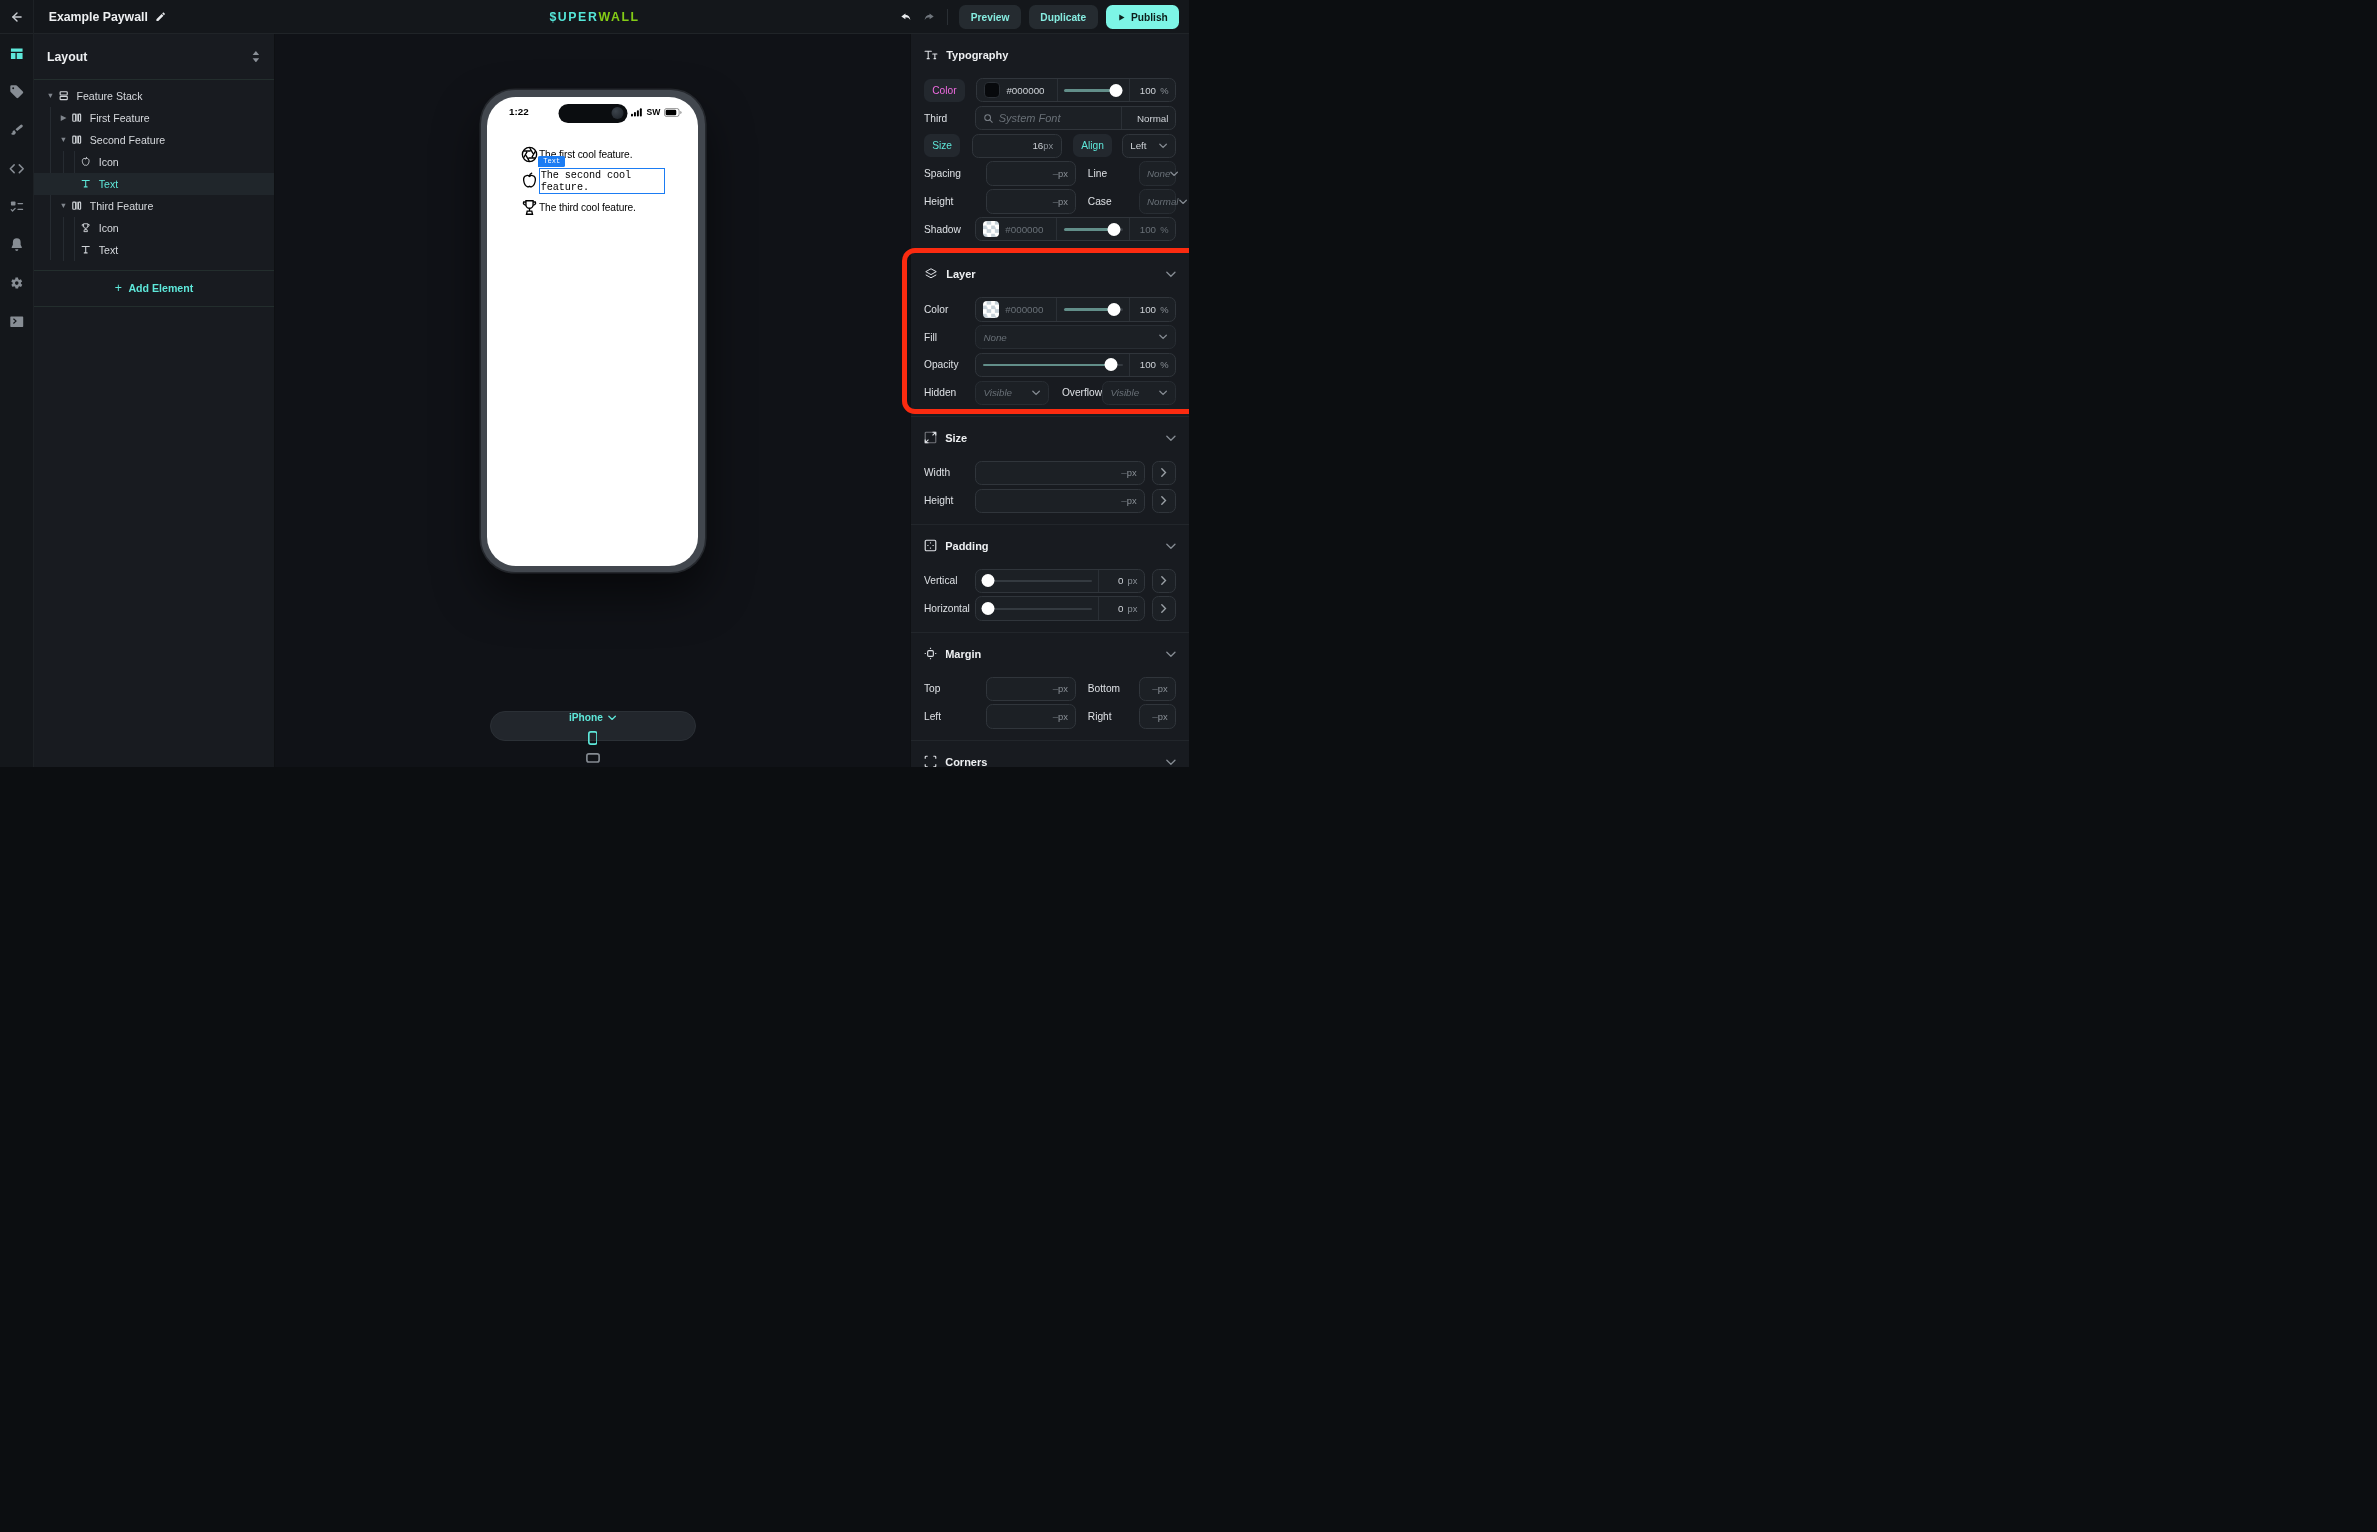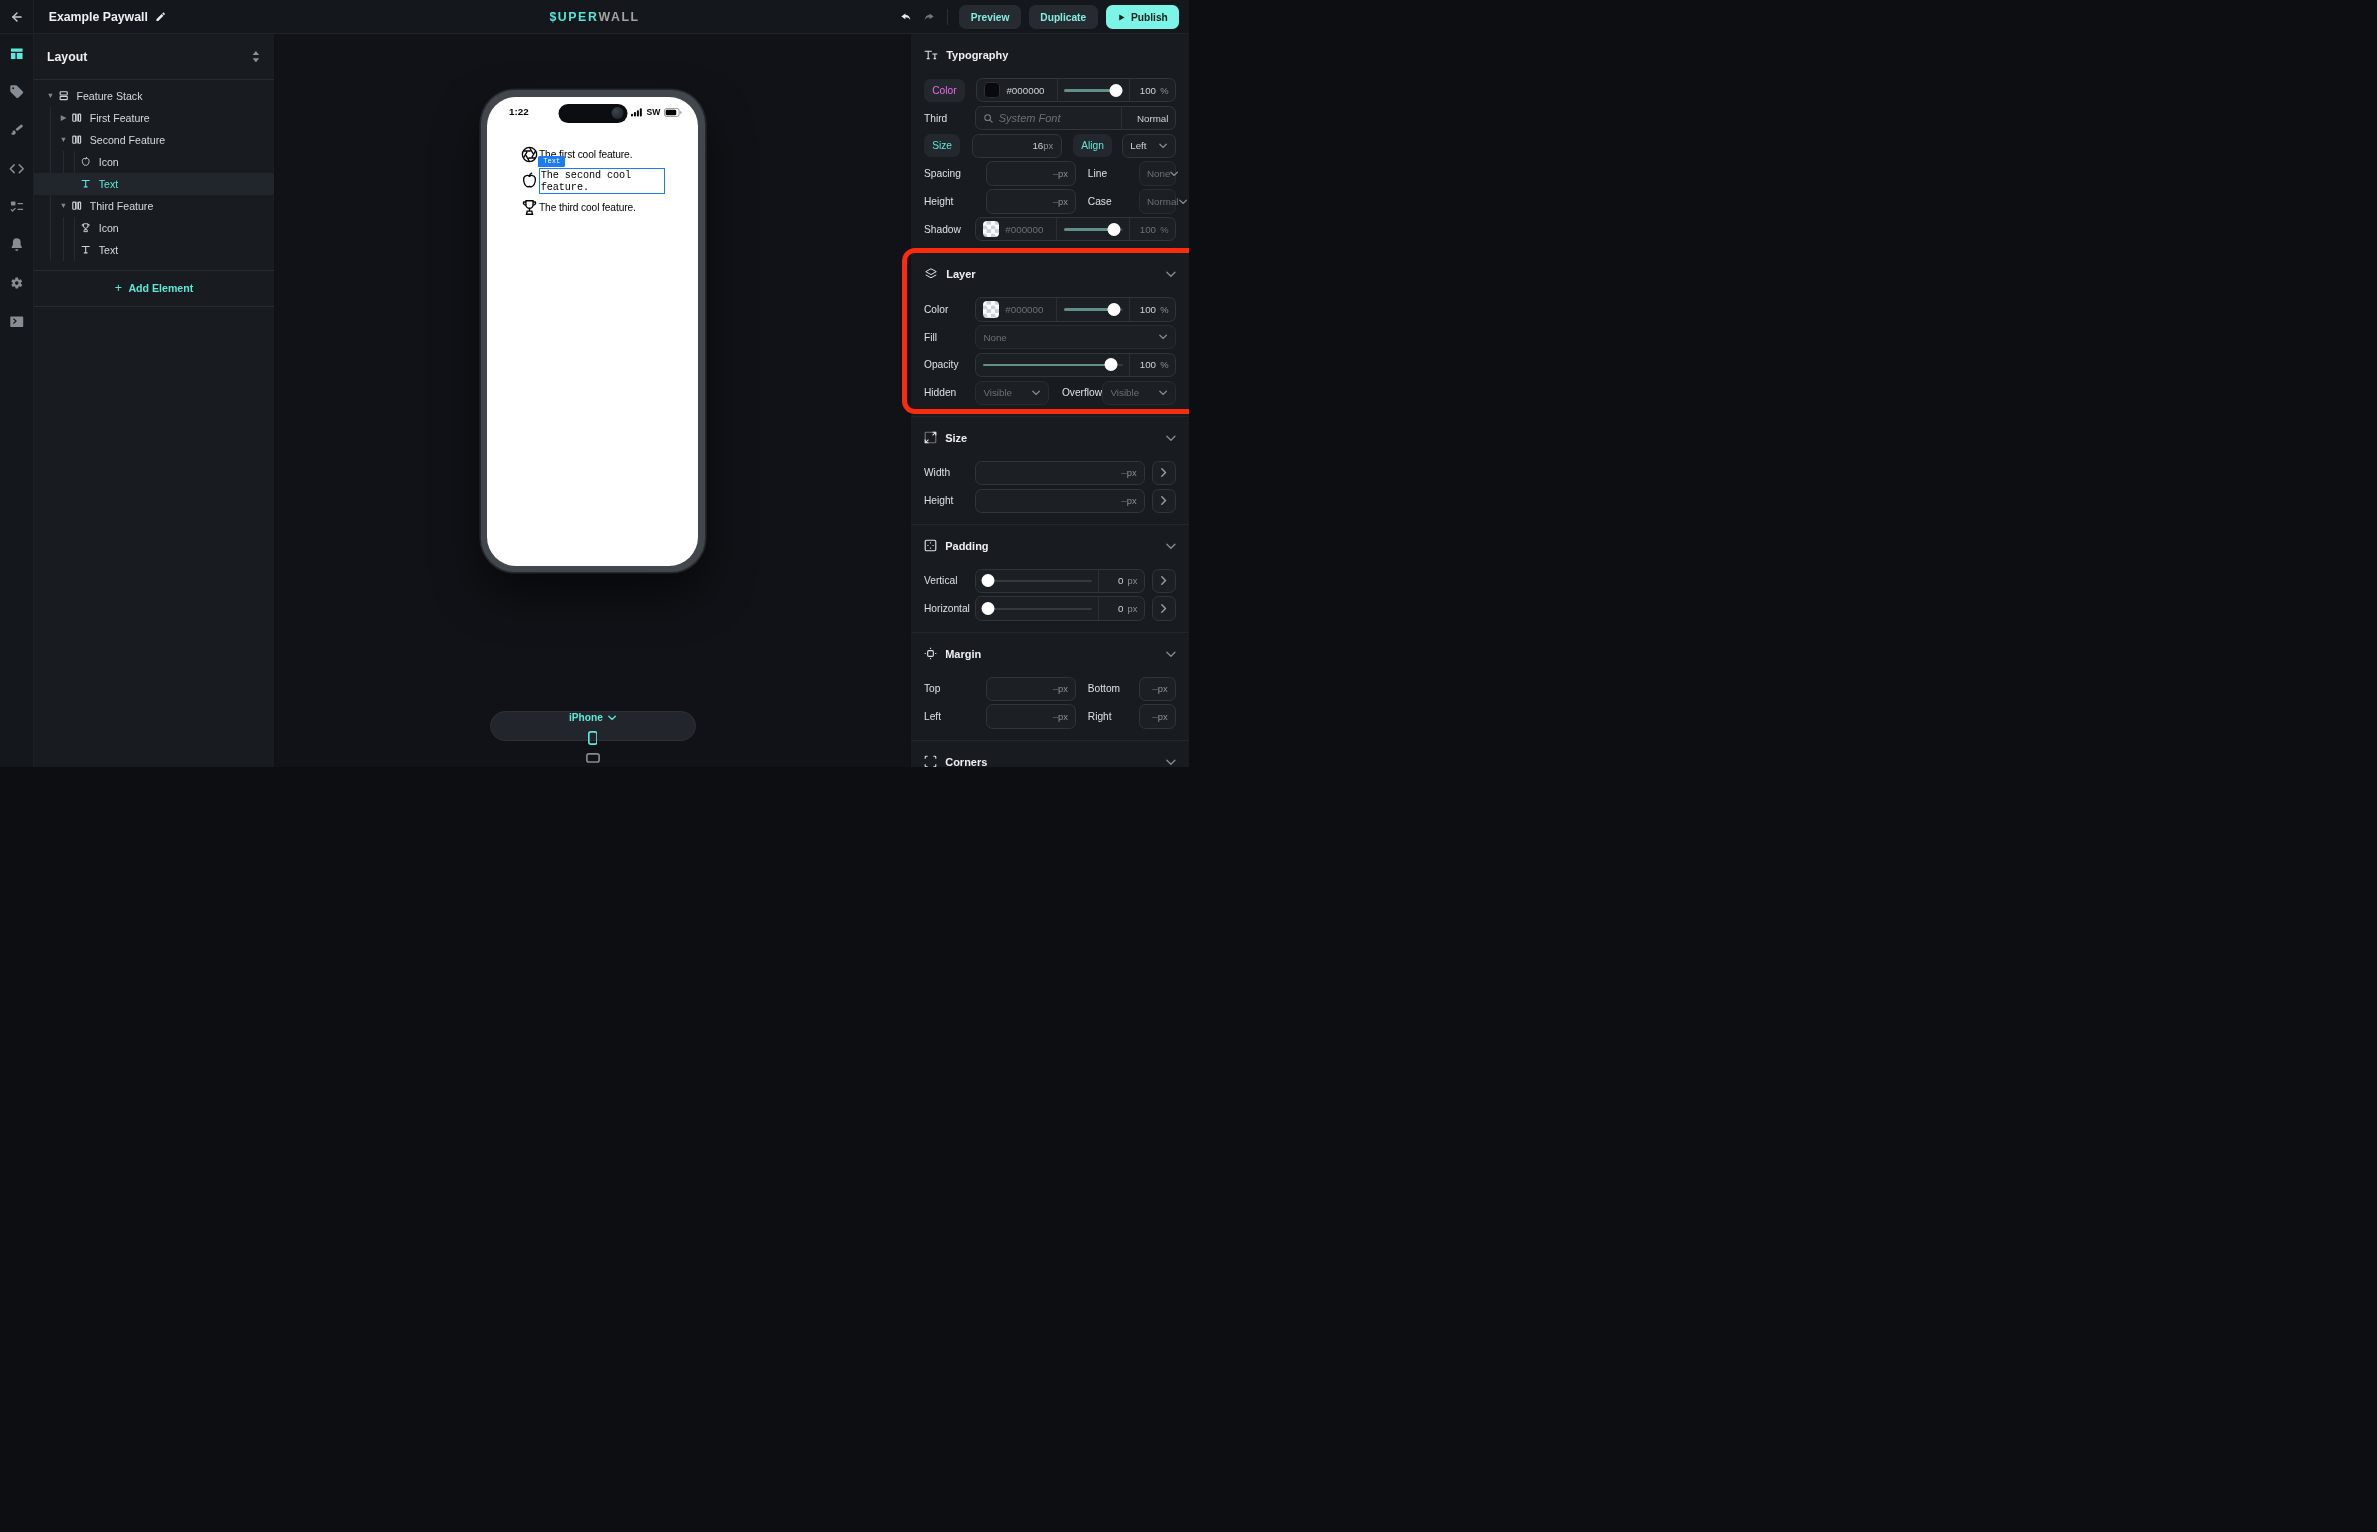--- a/index.html
+++ b/index.html
@@ -14,21 +14,21 @@
             display:flex; align-items:center; z-index:20; }
   .topbar-left { display:flex; align-items:center; }
   .back-btn { width:34px; height:34px; display:flex; align-items:center; justify-content:center;
               color:#c9cdd2; cursor:pointer; border-right:0.8px solid #1d2125; }
   .doc-title { display:flex; align-items:center; gap:7.4px; margin-left:14.7px; }
   .doc-title .t { font-size:12.3px; font-weight:700; color:#eef0f2; }
   .doc-title .pencil { color:#e9ebee; display:flex; }
   .logo { position:absolute; left:50%; top:0; transform:translateX(-50%);
           height:34px; display:flex; align-items:center;
           font-size:12.3px; font-weight:800; letter-spacing:1.6px; }
-  .logo .p1 { color:#55e7d9; } .logo .p2 { color:#a3a3a3;text-align:center; }
+  .logo .p1 { color:#55e7d9; } .logo .p2 { color:#84cc16;text-align:center; }
   .topbar-actions { position:absolute; right:9.8px; top:0; height:34px;
                     display:flex; align-items:center; gap:8.2px; }
   .hist-btn { display:flex; color:#e8eaed; cursor:pointer; }
   .hist-btn.dim { color:#70767d; }
   .vdiv { width:0.8px; height:16.3px; background:#2a2f34; margin:0 3.3px; }
   .btn { height:24px; border-radius:6.5px; display:flex; align-items:center; gap:4.9px;
          padding:0 11.4px; font-size:10.2px; font-weight:700; cursor:pointer; }
   .btn.ghost { background:#252b30; color:#86ece0; }
   .btn.primary { background:#7df5e6; color:#0d1f1c; }
 
@@ -139,21 +139,21 @@
   .dim .num, .dim .unit { color:#697077; }
   .input { display:flex; align-items:center; justify-content:flex-end; height:24.5px;
            padding:0 7.4px; background:#1c2025; border:0.8px solid #30353b; border-radius:6.5px; }
   .input .v { font-size:9.8px; color:#ced2d7; }
   .input.dimmed .v { color:#697077; }
   .select { display:flex; align-items:center; justify-content:space-between; height:24.5px;
             padding:0 7.4px; background:#1c2025; border:0.8px solid #30353b; border-radius:6.5px;
             cursor:pointer; }
   .select .v { font-size:9.8px; color:#ced2d7; }
   .select.dimmed { border-color:#282d33; }
-  .select.dimmed .v { color:#697077; }
+  .select.dimmed .v { color:#697077;font-style:italic; }
   .select .chev, .input .chev { color:#868c93; display:flex; }
   .search-cell { gap:5.7px; flex:1; }
   .search-cell .s-ic { color:#767c83; display:flex; }
   .ph { font-size:11px; color:#697077;font-style:italic; }
   .half { width:90px; flex:none; }
   .chev-btn { flex:none; width:24.5px; height:24.5px; margin-left:6.5px; background:#1c2025;
               border:0.8px solid #30353b; border-radius:6.5px; display:flex; align-items:center;
               justify-content:center; color:#9aa0a6; cursor:pointer; }
 
   

